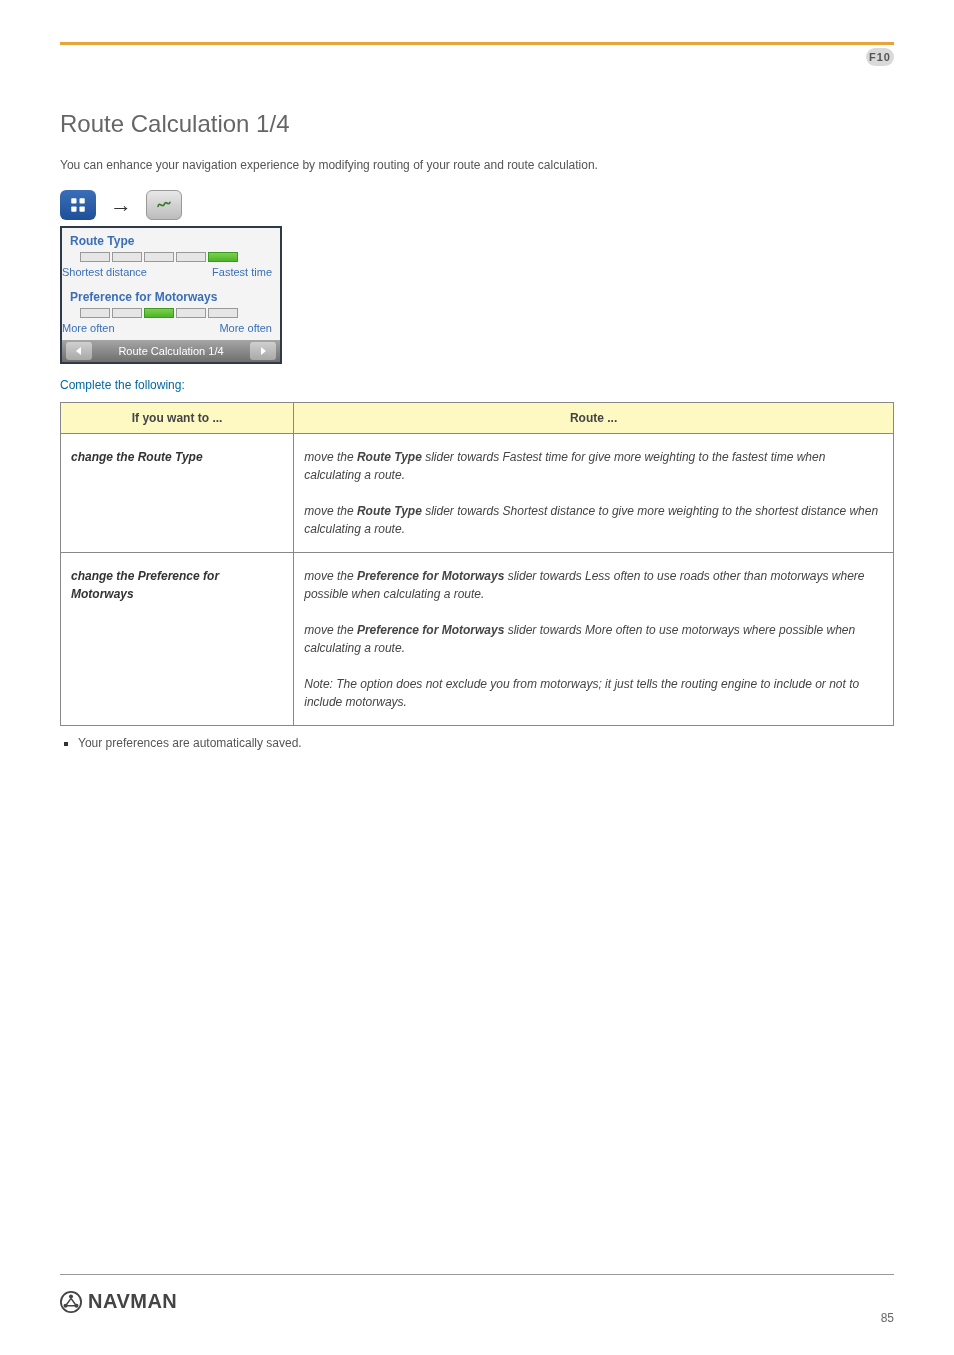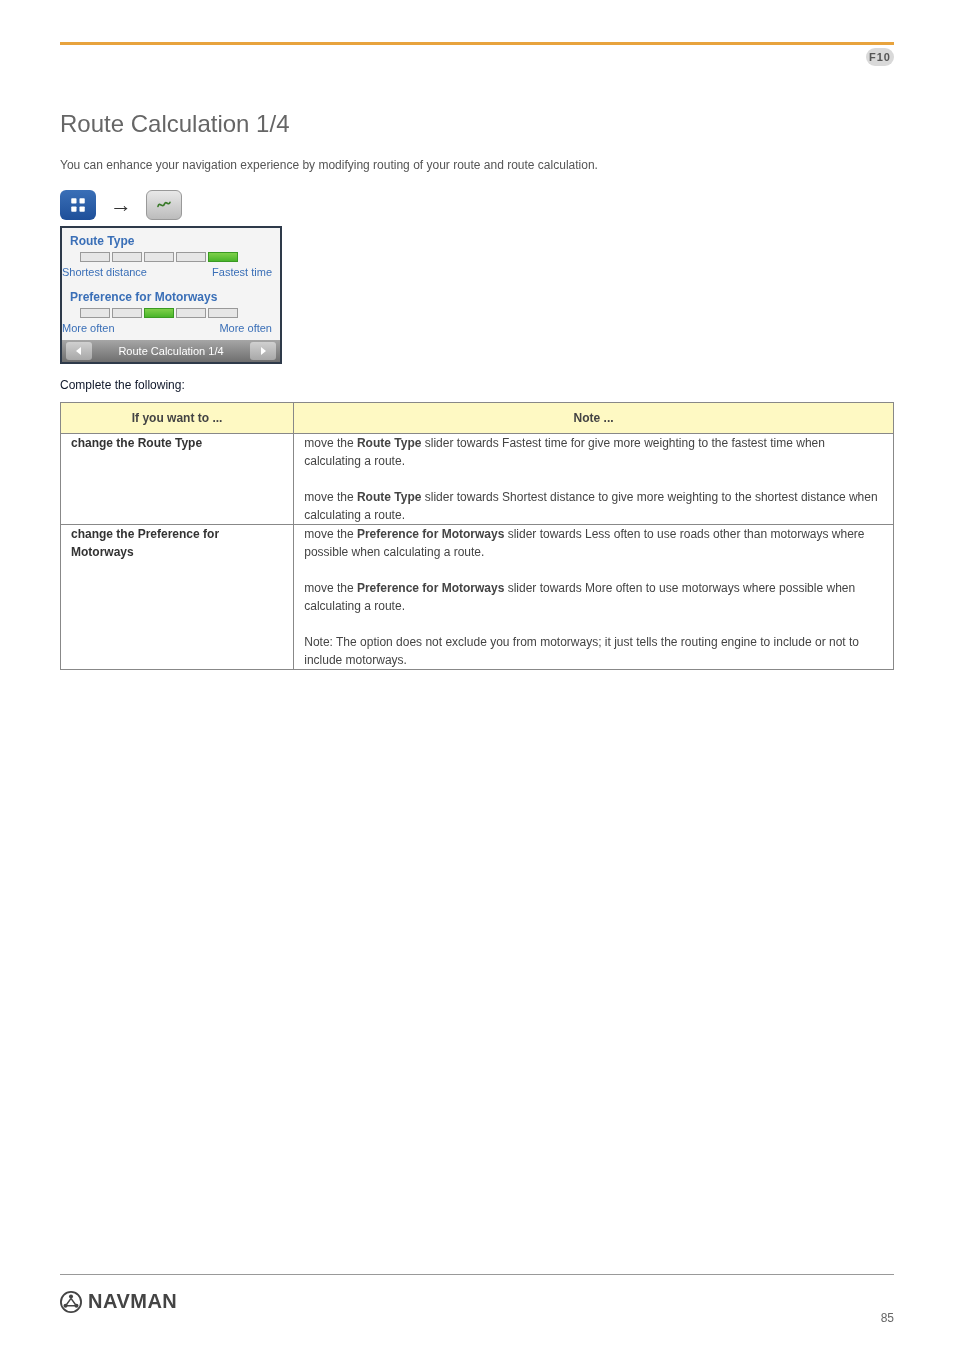--- a/index.html
+++ b/index.html
@@ -129,42 +129,43 @@
     justify-content: center;
     color: #fff;
     font-size: 12px;
   }
   .shot .footer .ftext {
     color: #fff;
     font-size: 11px;
   }
   .help {
     font-size: 12px;
-    color: #0f172a;
+    color: #0369a1;
     margin: 14px 0 10px 0;
   }
   table.prefs {
     width: 100%;
     border-collapse: collapse;
     font-size: 12px;
     color: #444;
     margin-bottom: 10px;
   }
   table.prefs th {
     background: #fef9c3;
     text-align: center;
     font-weight: bold;
     padding: 8px 10px;
     border: 1px solid #888;
   }
   table.prefs td {
     border: 1px solid #888;
-    padding: 0 10px;
+    padding: 14px 10px;
     vertical-align: top;
     line-height: 1.5;
+    font-style: italic;
   }
   table.prefs td.lcol {
     width: 28%;
     font-weight: bold;
     color: #333;
   }
   .list-note {
     font-size: 12px;
     color: #555;
     padding-left: 4px;
@@ -276,40 +277,43 @@
       </div>
     </div>
   </div>
 
   <p class="help">Complete the following:</p>
 
   <table class="prefs">
     <tbody>
         <tr>
       <th>If you want to ...</th>
-      <th>Note ...</th>
+      <th>Route ...</th>
     </tr>
     <tr>
       <td class="lcol">change the Route Type</td>
       <td>
         <span>move the </span><span class="bold">Route Type</span><span> slider towards Fastest time for give more weighting to the fastest time when calculating a route.</span><br><br>
         <span>move the </span><span class="bold">Route Type</span><span> slider towards Shortest distance to give more weighting to the shortest distance when calculating a route.</span>
       </td>
     </tr>
     <tr>
       <td class="lcol">change the Preference for Motorways</td>
       <td>
         <span>move the </span><span class="bold">Preference for Motorways</span><span> slider towards Less often to use roads other than motorways where possible when calculating a route.</span><br><br>
         <span>move the </span><span class="bold">Preference for Motorways</span><span> slider towards More often to use motorways where possible when calculating a route.</span><br><br>
         <span>Note: The option does not exclude you from motorways; it just tells the routing engine to include or not to include motorways.</span>
       </td>
     </tr>
   </tbody>
     </table>
 
+  <div class="list-note">
+    <span class="bullet-sq"></span><span>Your preferences are automatically saved.</span>
+  </div>
 </div>
 
 <div class="bottom-rule"></div>
 
 <div class="brand">
   <svg viewBox="0 0 24 24">
     <circle cx="12" cy="12" r="11" fill="none" stroke="#444" stroke-width="2"></circle>
     <circle cx="12" cy="6" r="2.2" fill="#444"></circle>
     <circle cx="6" cy="16" r="2.2" fill="#444"></circle>
     <circle cx="18" cy="16" r="2.2" fill="#444"></circle>

